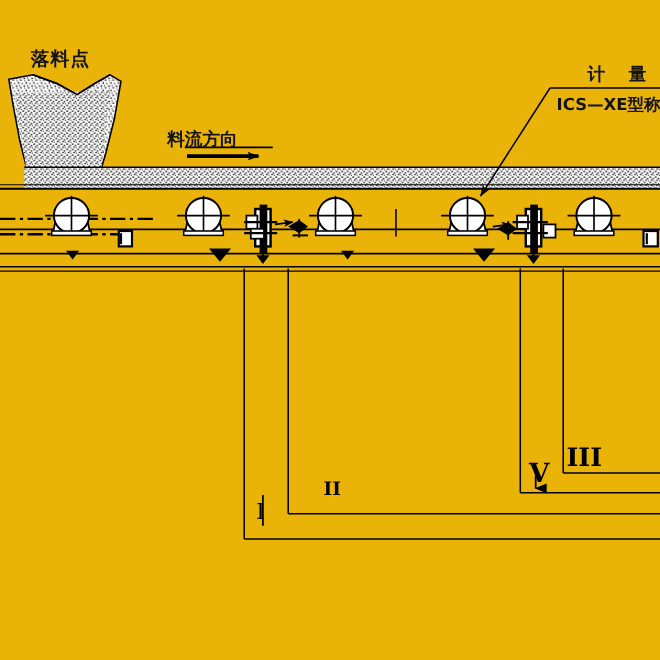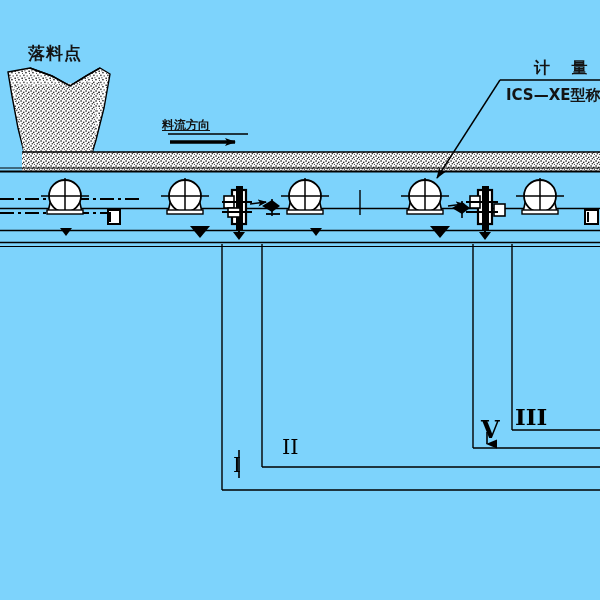--- a/index.html
+++ b/index.html
@@ -7,21 +7,21 @@
     padding: 0;
     background: #ffffff;
   }
   body {
     font-family: "Liberation Sans", sans-serif;
   }
   #canvas-root {
     position: relative;
     width: 600px;
     height: 600px;
-    background: #7dd3fc;
+    background: #eab308;
     overflow: hidden;
   }
   #diagram-svg {
     position: absolute;
     left: 0;
     top: 0;
     width: 600px;
     height: 600px;
     display: block;
   }
@@ -43,25 +43,24 @@
     font-weight: 700;
     color: #141414;
   }
   #label-drop-point {
     left: 28px;
     top: 42px;
     font-size: 17px;
     letter-spacing: 1px;
   }
   #label-flow-dir {
-    left: 162px;
+    left: 152px;
     top: 117px;
-    font-size: 12px;
+    font-size: 16px;
     letter-spacing: 0px;
-    text-decoration: underline;
   }
   #label-scale-title {
     left: 534px;
     top: 58px;
     font-size: 16px;
     letter-spacing: 8px;
   }
   #label-scale-model {
     left: 506px;
     top: 86px;
@@ -74,24 +73,24 @@
     color: #000000;
     line-height: 1;
   }
   #numeral-i {
     left: 233px;
     top: 455px;
     font-size: 20px;
     font-weight: 400;
   }
   #numeral-ii {
-    left: 282px;
+    left: 294px;
     top: 437px;
-    font-size: 21px;
-    font-weight: 400;
+    font-size: 17px;
+    font-weight: 700;
   }
   #numeral-iii {
     left: 515px;
     top: 405px;
     font-size: 23px;
     font-weight: 700;
     text-align: center;
   }
   #numeral-v {
     left: 481px;

